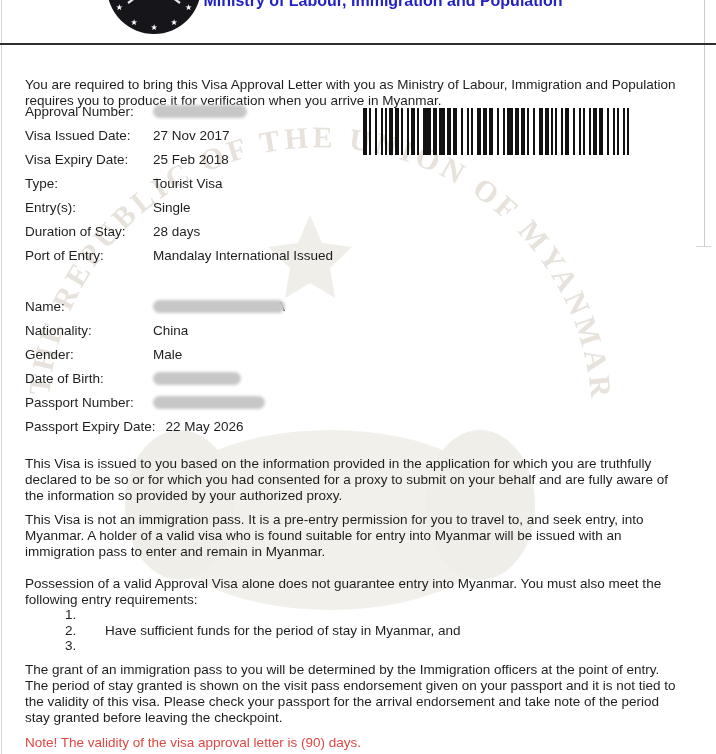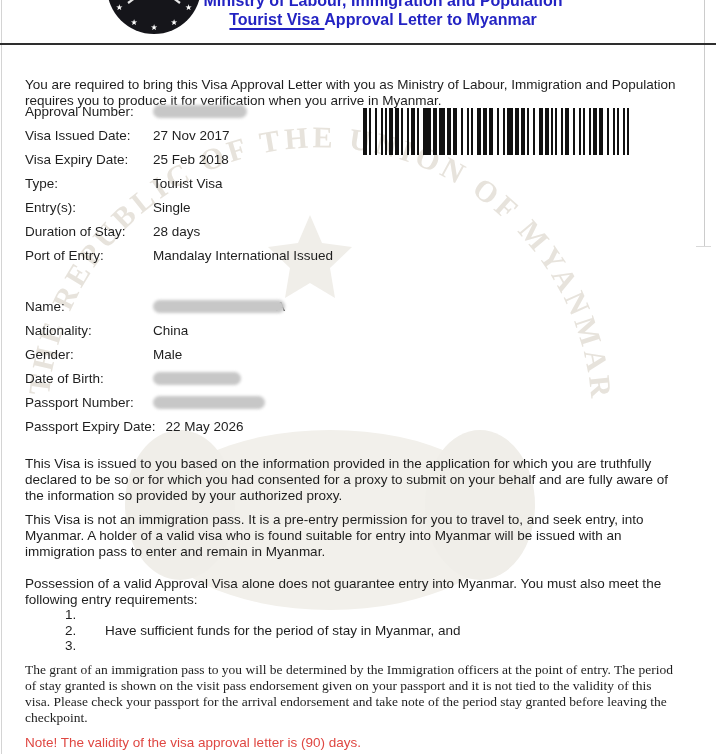--- a/index.html
+++ b/index.html
@@ -25,21 +25,21 @@
   .h-line2{font-size:16px;line-height:19px;}
   .h-line2 .underl{border-bottom:2px solid currentColor;padding-right:5px;padding-bottom:0px;}
   .rule{position:absolute;left:0;top:43px;width:716px;height:2px;background:#2e2e2e;}
 
   
   .txt{position:absolute;left:25px;width:655px;margin:0;}
   .intro{top:45px;margin-top:32px;}
   .p1{top:456px;}
   .p2{top:512px;}
   .p3{top:576px;}
-  .p4{top:662px;font-family:Liberation Serif, serif;}
+  .p4{top:662px;}
   .note{top:735px;color:#df4742;}
 
   
   .fields{position:absolute;left:25px;}
   .fields-top{top:104px;}
   .fields-person{top:299px;}
   .frow{display:flex;align-items:flex-start;height:24px;}
   .flabel{flex:0 0 auto;min-width:118px;padding-right:10px;white-space:nowrap;}
   .fvalue{white-space:nowrap;}
   .redact{display:inline-block;height:13px;margin-top:1px;background:#c7c7c7;
@@ -98,21 +98,20 @@
         <text x="8.0" y="51.0">★</text>
         <text x="13.4" y="31.0">★</text>
         <text x="28.0" y="16.4">★</text>
         <text x="48.0" y="11.0">★</text>
         <text x="68.0" y="16.4">★</text>
         <text x="82.6" y="31.0">★</text>
       </g>
   </svg>
   <div class="header-text">
     <div class="h-line1">Ministry of Labour, Immigration and Population</div>
-    <div class="h-line2"><span class="underl">Tourist Visa</span><span>Approval Letter to Myanmar</span></div>
   </div>
   <div class="rule"></div>
 
   <p class="txt intro">You are required to bring this Visa Approval Letter with you as Ministry of Labour, Immigration and Population requires you to produce it for verification when you arrive in Myanmar.</p>
 
   <div class="barcode"><span style="width:4px;background:#111;"></span><span style="width:2px;"></span><span style="width:2px;background:#111;"></span><span style="width:4px;"></span><span style="width:2px;background:#111;"></span><span style="width:4px;"></span><span style="width:2px;background:#111;"></span><span style="width:2px;"></span><span style="width:2px;background:#111;"></span><span style="width:2px;"></span><span style="width:4px;background:#111;"></span><span style="width:2px;"></span><span style="width:4px;background:#111;"></span><span style="width:2px;"></span><span style="width:2px;background:#111;"></span><span style="width:4px;"></span><span style="width:2px;background:#111;"></span><span style="width:2px;"></span><span style="width:4px;background:#111;"></span><span style="width:2px;"></span><span style="width:2px;background:#111;"></span><span style="width:4px;"></span><span style="width:8px;background:#111;"></span><span style="width:2px;"></span><span style="width:4px;background:#111;"></span><span style="width:2px;"></span><span style="width:6px;background:#111;"></span><span style="width:2px;"></span><span style="width:4px;background:#111;"></span><span style="width:2px;"></span><span style="width:4px;background:#111;"></span><span style="width:4px;"></span><span style="width:2px;background:#111;"></span><span style="width:4px;"></span><span style="width:2px;background:#111;"></span><span style="width:2px;"></span><span style="width:2px;background:#111;"></span><span style="width:4px;"></span><span style="width:4px;background:#111;"></span><span style="width:2px;"></span><span style="width:4px;background:#111;"></span><span style="width:2px;"></span><span style="width:4px;background:#111;"></span><span style="width:4px;"></span><span style="width:2px;background:#111;"></span><span style="width:4px;"></span><span style="width:2px;background:#111;"></span><span style="width:2px;"></span><span style="width:6px;background:#111;"></span><span style="width:2px;"></span><span style="width:4px;background:#111;"></span><span style="width:2px;"></span><span style="width:4px;background:#111;"></span><span style="width:2px;"></span><span style="width:2px;background:#111;"></span><span style="width:4px;"></span><span style="width:2px;background:#111;"></span><span style="width:4px;"></span><span style="width:4px;background:#111;"></span><span style="width:2px;"></span><span style="width:4px;background:#111;"></span><span style="width:2px;"></span><span style="width:2px;background:#111;"></span><span style="width:2px;"></span><span style="width:2px;background:#111;"></span><span style="width:4px;"></span><span style="width:2px;background:#111;"></span><span style="width:2px;"></span><span style="width:4px;background:#111;"></span><span style="width:4px;"></span><span style="width:2px;background:#111;"></span><span style="width:4px;"></span><span style="width:2px;background:#111;"></span><span style="width:2px;"></span><span style="width:2px;background:#111;"></span><span style="width:4px;"></span><span style="width:2px;background:#111;"></span><span style="width:2px;"></span><span style="width:4px;background:#111;"></span><span style="width:2px;"></span><span style="width:4px;background:#111;"></span><span style="width:4px;"></span><span style="width:2px;background:#111;"></span><span style="width:4px;"></span><span style="width:2px;background:#111;"></span><span style="width:2px;"></span><span style="width:2px;background:#111;"></span><span style="width:4px;"></span><span style="width:2px;background:#111;"></span><span style="width:2px;"></span><span style="width:2px;background:#111;"></span><span style="width:4px;"></span></div>
 
   <div class="fields fields-top">
     <div class="frow">
       <span class="flabel">Approval Number:</span>

